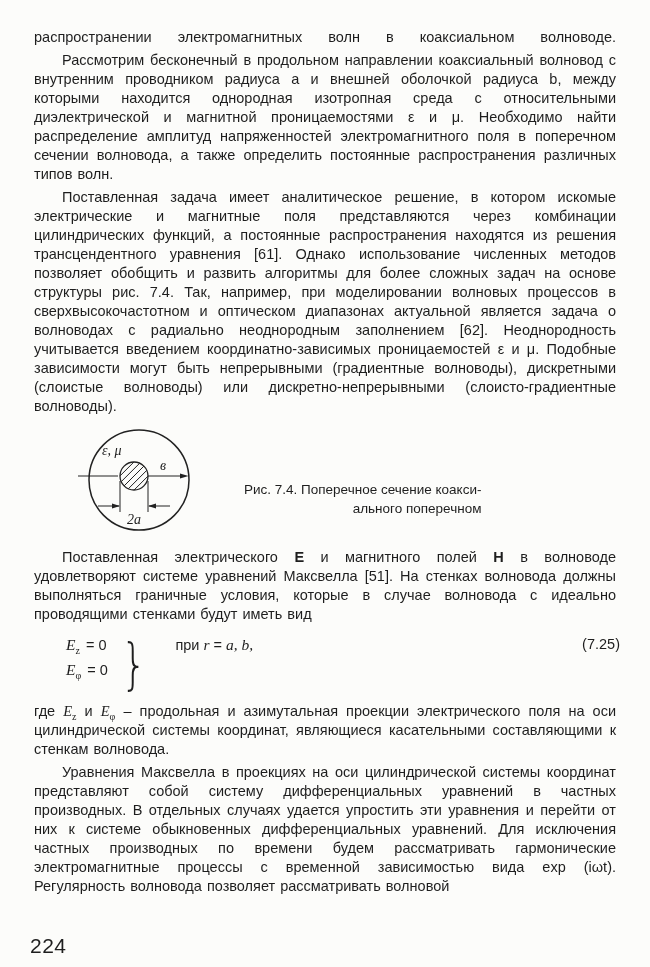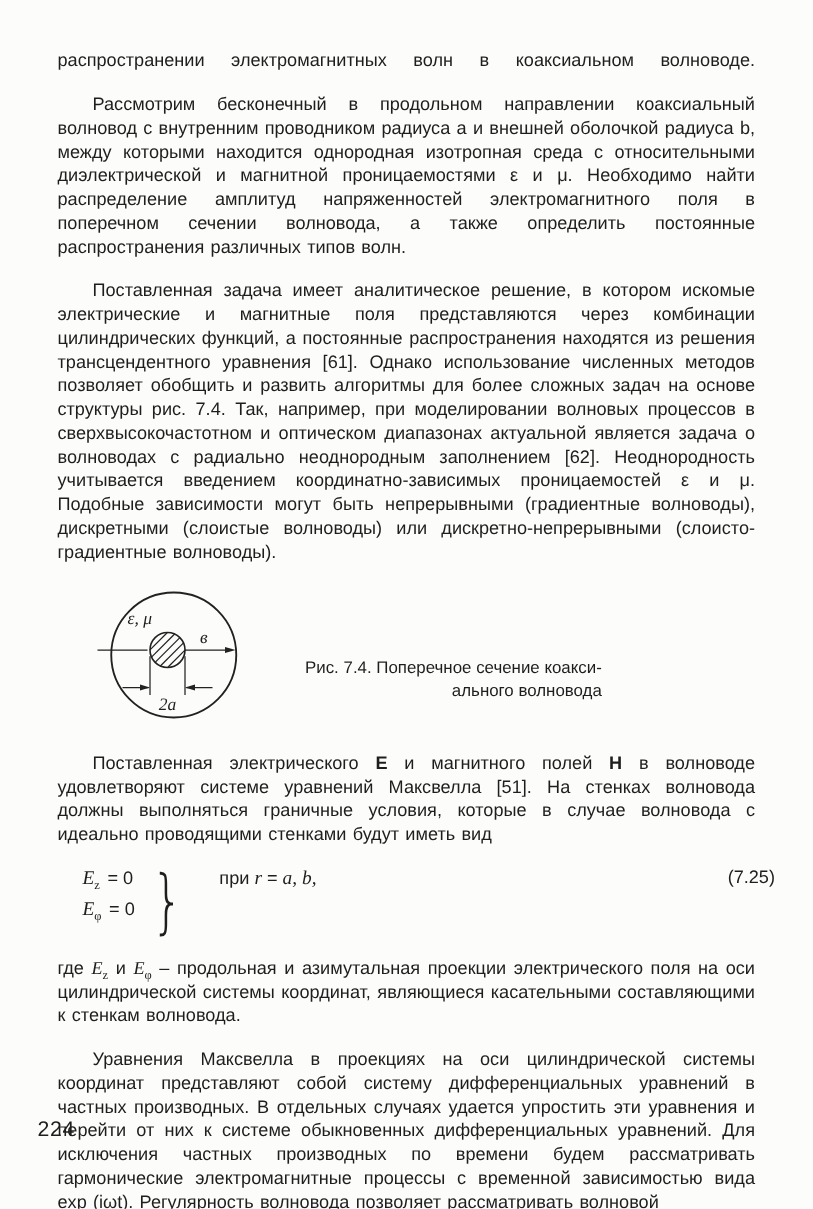--- a/index.html
+++ b/index.html
@@ -11,21 +11,21 @@
     overflow: hidden;
     font-family: "Liberation Sans", sans-serif;
     color: #1e1e1e;
   }
   .page { padding: 24px 30px 0 30px; }
   .para {
     font-size: 14.5px;
     line-height: 19px;
     text-align: justify;
     text-indent: 28px;
-    margin: 16px;
+    margin: 4px;
     word-spacing: 1px;
   }
   .para.no-indent { text-indent: 0; }
   .para.fill { text-align-last: justify; }
   b { font-weight: bold; }
   i.mathvar, .eq-line i, .eq-cond i {
     font-family: "Liberation Serif", serif;
     font-style: italic;
   }
   sub {
@@ -66,22 +66,22 @@
     margin: 0 10px 0 8px;
     transform: scaleX(0.72);
     color: #1e1e1e;
   }
   .eq-cond { font-size: 14.5px; margin-left: 14px; }
   .eq-cond i { font-size: 15.5px; }
   .eq-number { margin-left: auto; font-size: 14.5px; }
   .page-number {
     position: absolute;
     left: 30px;
-    top: 894px;
-    font-size: 17px;
+    top: 934px;
+    font-size: 21px;
     letter-spacing: 0.5px;
     text-align: center;
   }
 </style>
 </head>
 <body>
 
 <div class="page">
 
   <p class="para no-indent fill">распространении электромагнитных волн в коаксиальном волноводе.</p>
@@ -115,21 +115,21 @@
         <polygon points="114,82 122,79.6 122,84.4"></polygon>
       </g>
       <g font-size="14" font-style="italic" fill="#1e1e1e" font-family="&quot;Liberation Serif&quot;, serif">
         <text x="68" y="31">ε, μ</text>
         <text x="126" y="46">в</text>
         <text x="100" y="100" text-anchor="middle">2a</text>
       </g>
     </svg>
     <div class="fig-caption">
       <div>Рис. 7.4. Поперечное сечение  коакси-</div>
-      <div>ального волновода</div>
+      <div>ального поперечном</div>
     </div>
   </div>
 
   <p class="para"><span>Поставленная электрического </span><b>Е</b><span> и магнитного полей </span><b>Н</b><span> в волноводе удовлетворяют системе уравнений Максвелла [51]. На стенках волновода должны выполняться граничные условия, которые в случае волновода с идеально проводящими стенками будут иметь вид</span></p>
 
   <div class="equation">
     <div class="eq-lines">
       <div class="eq-line"><i>E</i><sub>z</sub><span class="eq-rhs">= 0</span></div>
       <div class="eq-line"><i>E</i><sub>φ</sub><span class="eq-rhs">= 0</span></div>
     </div>

